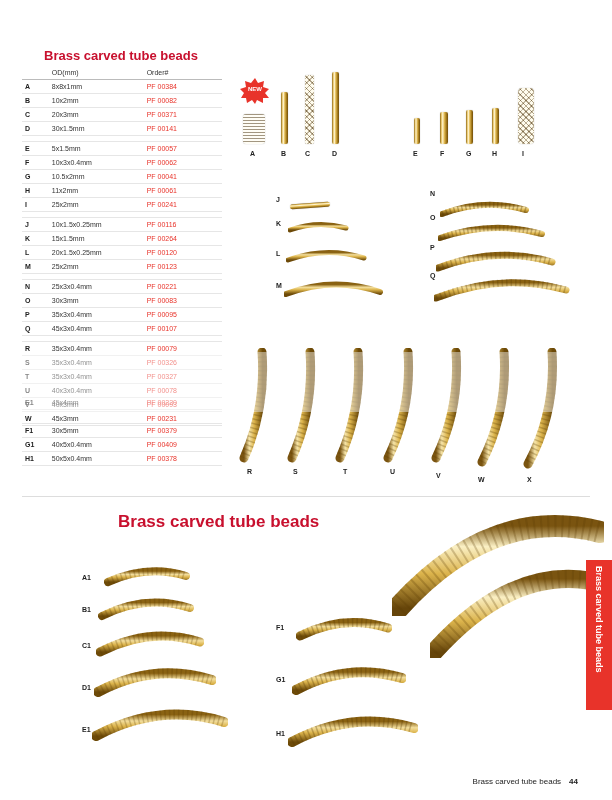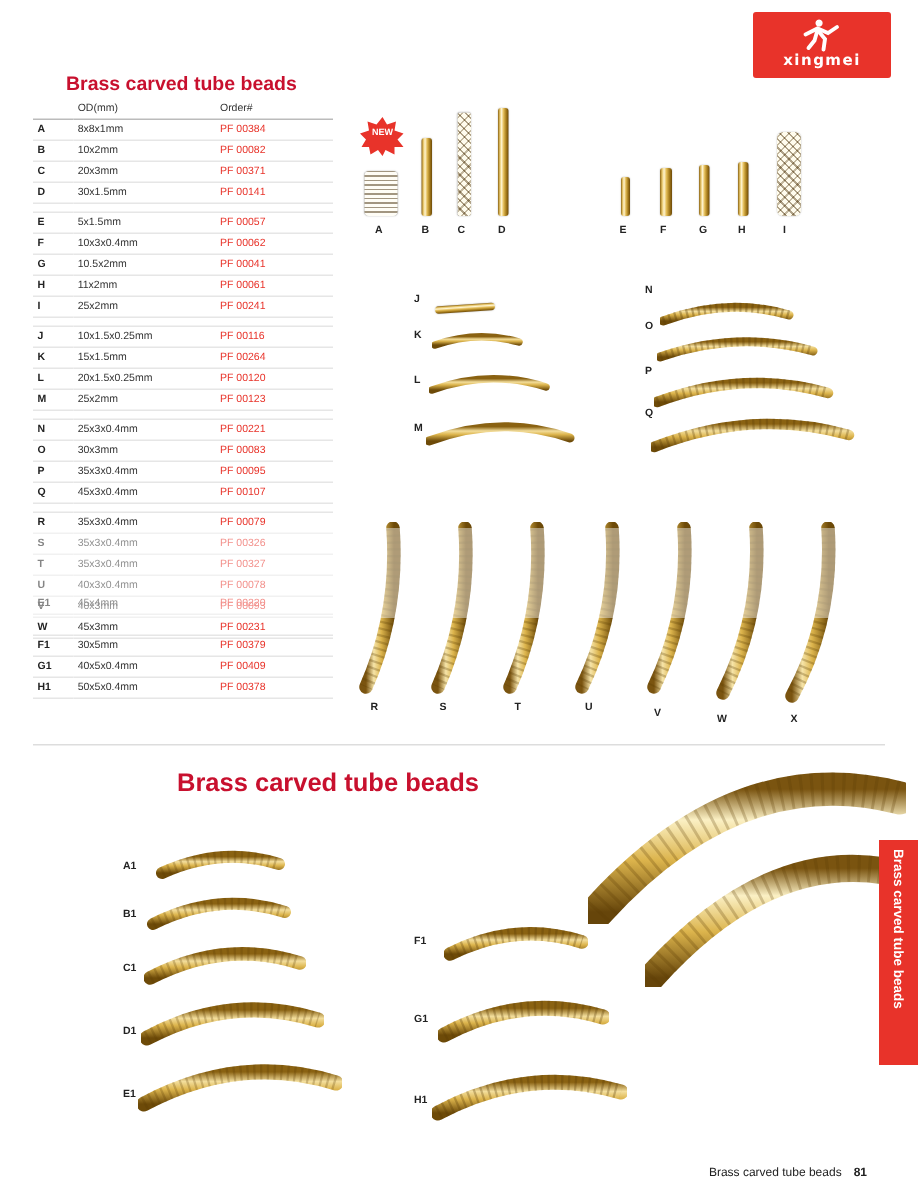--- a/index.html
+++ b/index.html
@@ -122,29 +122,20 @@
   .footer .pg{font-weight:bold;margin-left:8px;}
   .hline{
     position:absolute;left:22px;right:22px;height:1px;background:#ddd;
   }
 </style>
 </head>
 <body>
 
 <div class="page">
 
-  <div class="logo-box">
-    <svg class="logo-figure" viewBox="0 0 30 24">
-      <path d="M14 2 a2.4 2.4 0 1 0 0.1 0z" fill="#ffffff"></path>
-      <path d="M5 12 L13 8 L20 11 L26 7" stroke="#ffffff" stroke-width="2.6" fill="none" stroke-linecap="round"></path>
-      <path d="M13 9 L11 16 L7 21" stroke="#ffffff" stroke-width="2.6" fill="none" stroke-linecap="round"></path>
-      <path d="M13 9 L18 15 L17 22" stroke="#ffffff" stroke-width="2.6" fill="none" stroke-linecap="round"></path>
-    </svg>
-    <div class="logo-text">xingmei</div>
-  </div>
 
   <div class="main-title">Brass carved tube beads</div>
 
   <table class="spec-table" id="specTable">
       <tbody>
         <tr class="hdr">
           <td class="col-code"></td>
           <td class="col-od">OD(mm)</td>
           <td class="col-order" style="color:#333">Order#</td>
         </tr>
@@ -508,16 +499,16 @@
   <svg style="position:absolute;left:288px;top:708px;width:130px;height:40px;">
     <path d="M4 34 Q64 2 126 20" stroke="url(#gk)" stroke-width="10" fill="none" stroke-linecap="round"></path>
     <path d="M4 34 Q64 2 126 20" stroke="rgba(90,60,5,.3)" stroke-width="10" fill="none" stroke-dasharray="1.5 3"></path>
   </svg>
 
   <div class="side-tab">
     <span>Brass carved tube beads</span>
   </div>
 
   <div class="footer">
-    <span>Brass carved tube beads</span><span class="pg">81</span>
+    <span>Brass carved tube beads</span><span class="pg">44</span>
   </div>
 
 </div>
 
 </body></html>

